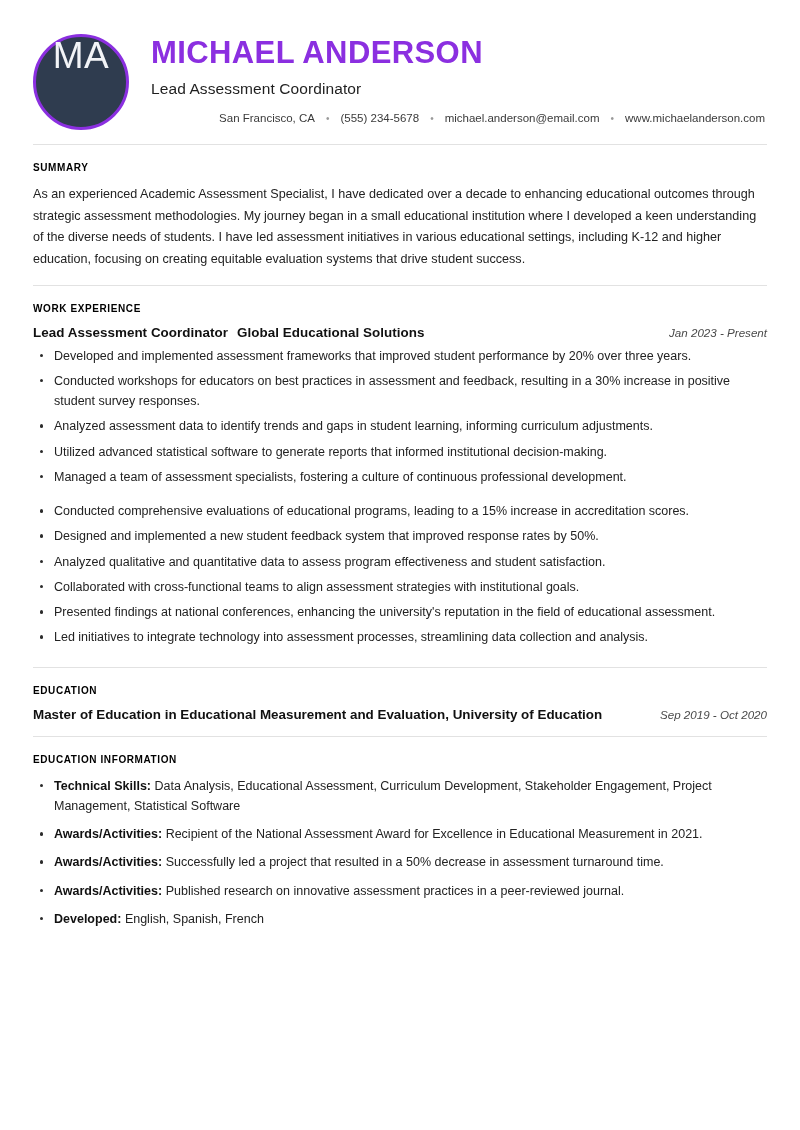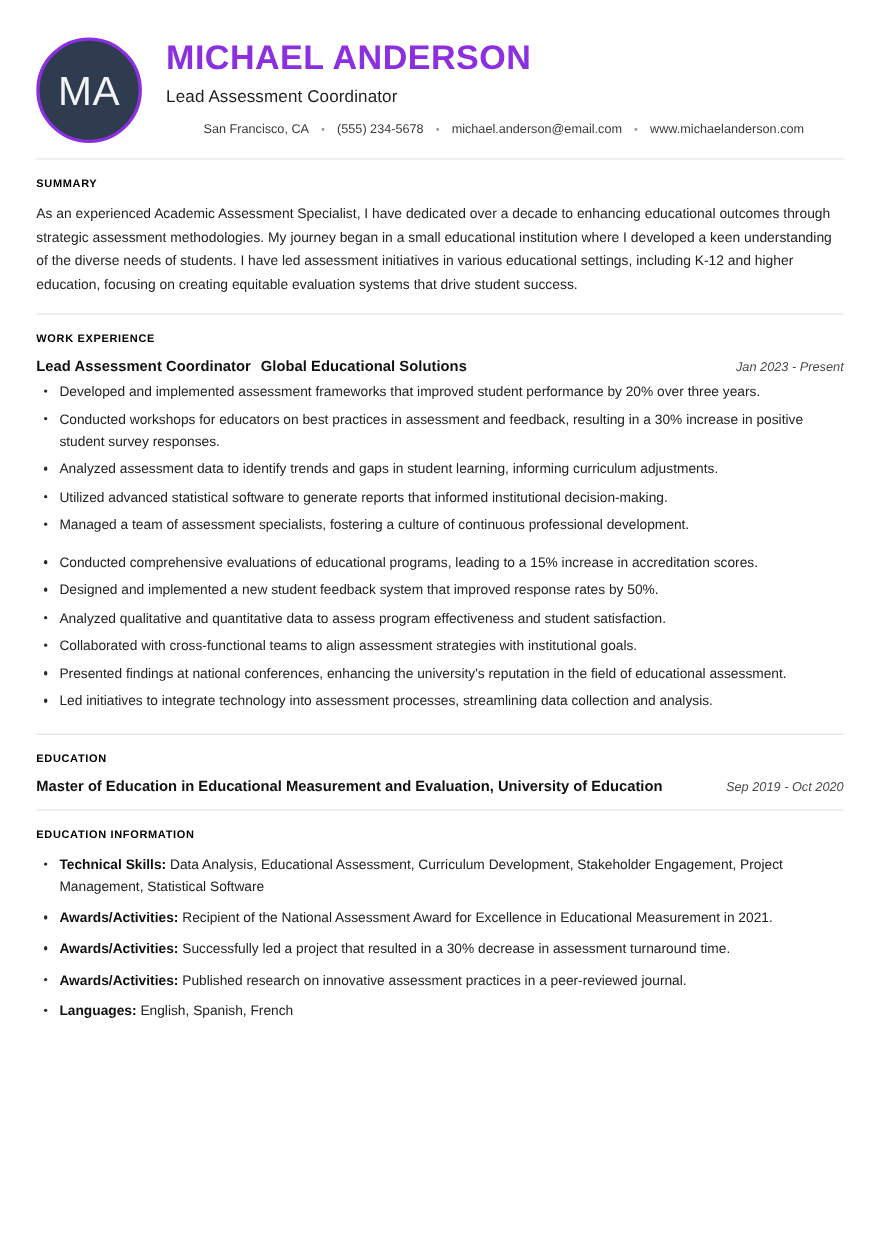--- a/index.html
+++ b/index.html
@@ -32,21 +32,21 @@
   }
   .avatar {
     width: 96px;
     height: 96px;
     min-width: 96px;
     border-radius: 50%;
     background: #2f3c4f;
     border: 3px solid #8b2fe0;
     box-sizing: border-box;
     display: flex;
-    align-items: center;
+    align-items: flex-start;
     justify-content: center;
     margin-top: 4px;
   }
   .avatar-initials {
     color: #f2f4f7;
     font-size: 37px;
     font-weight: 400;
     letter-spacing: 0.5px;
     line-height: 1;
   }
@@ -66,21 +66,21 @@
   .job-subtitle {
     font-size: 15.5px;
     font-weight: 400;
     color: #1f1f1f;
     margin-top: 10px;
     letter-spacing: 0.1px;
   }
   .contact-row {
     margin-top: 14px;
     display: flex;
-    justify-content: center;
+    justify-content: flex-end;
     align-items: center;
     font-size: 11.5px;
     color: #3a3a3a;
     padding-right: 2px;
   }
   .contact-item {
     white-space: nowrap;
   }
   .contact-sep {
     color: #9a9a9a;
@@ -279,26 +279,26 @@
       <li>
         <span class="info-label">Technical Skills:</span>
         <span class="info-value">Data Analysis, Educational Assessment, Curriculum Development, Stakeholder Engagement, Project Management, Statistical Software</span>
       </li>
       <li>
         <span class="info-label">Awards/Activities:</span>
         <span class="info-value">Recipient of the National Assessment Award for Excellence in Educational Measurement in 2021.</span>
       </li>
       <li>
         <span class="info-label">Awards/Activities:</span>
-        <span class="info-value">Successfully led a project that resulted in a 30% decrease in assessment turnaround time.</span>
+        <span class="info-value">Successfully led a project that resulted in a 50% decrease in assessment turnaround time.</span>
       </li>
       <li>
         <span class="info-label">Awards/Activities:</span>
         <span class="info-value">Published research on innovative assessment practices in a peer-reviewed journal.</span>
       </li>
       <li>
-        <span class="info-label">Languages:</span>
+        <span class="info-label">Developed:</span>
         <span class="info-value">English,  Spanish,  French</span>
       </li>
     </ul>
   </div>
 
 </div>
 
 </body></html>

